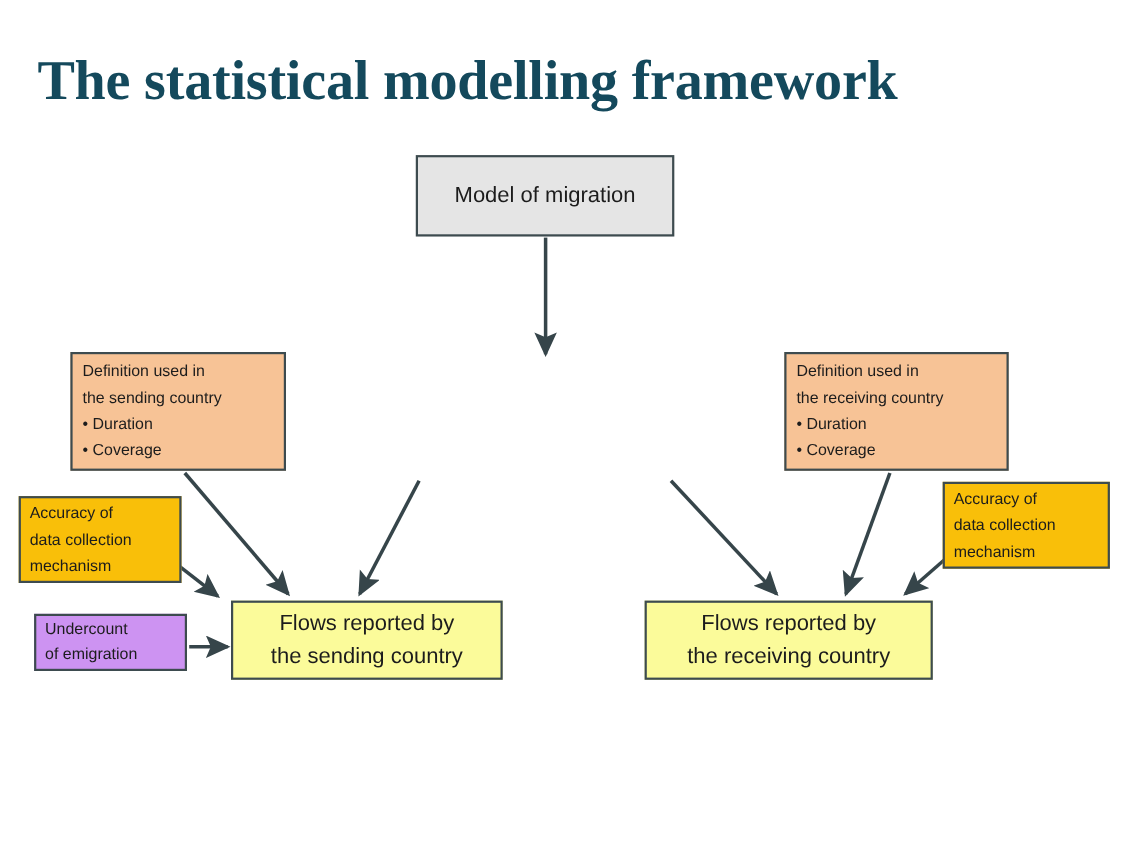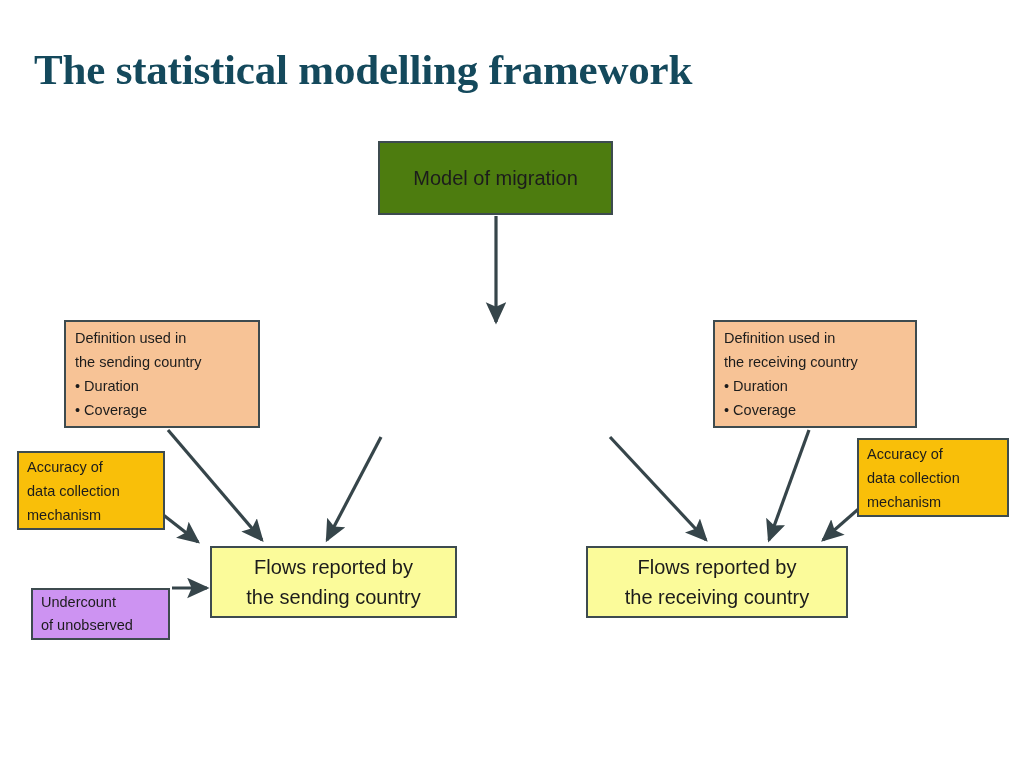--- a/index.html
+++ b/index.html
@@ -20,21 +20,21 @@
     width: 1024px;
     height: 768px;
     background: #ffffff;
   }
   #title {
     position: absolute;
     left: 34px;
     top: 45px;
     font-family: "Liberation Serif", serif;
     font-weight: bold;
-    font-size: 43px;
+    font-size: 51px;
     letter-spacing: -0.2px;
     color: #14495c;
     white-space: nowrap;
   }
   svg#arrows {
     position: absolute;
     left: 0; top: 0;
     width: 1024px;
     height: 768px;
     pointer-events: none;
@@ -54,21 +54,21 @@
   }
   .node.left {
     align-items: flex-start;
     text-align: left;
   }
   .line { display: block; white-space: nowrap; }
 
   
   #node-model {
     left: 378px; top: 141px; width: 235px; height: 74px;
-    background: #4d7c0f;
+    background: #e5e5e5;
     font-size: 20px;
     line-height: 27px;
   }
   #node-trueflows {
     left: 343px; top: 328px; width: 303px; height: 107px;
     background: #cdf5cd;
     font-size: 20px;
     line-height: 27px;
   }
   #node-def-send {
@@ -93,21 +93,21 @@
     padding-left: 8px;
   }
   #node-acc-right {
     left: 857px; top: 438px; width: 152px; height: 79px;
     background: #f9bf09;
     font-size: 14.5px;
     line-height: 24px;
     padding-left: 8px;
   }
   #node-undercount {
-    left: 31px; top: 588px; width: 139px; height: 52px;
+    left: 31px; top: 558px; width: 139px; height: 52px;
     background: #cd93f2;
     font-size: 14.5px;
     line-height: 23px;
     padding-left: 8px;
   }
   #node-flows-send {
     left: 210px; top: 546px; width: 247px; height: 72px;
     background: #fbfb9a;
     font-size: 20px;
     line-height: 30px;
@@ -170,21 +170,21 @@
   </div>
 
   <div class="node left" id="node-acc-right">
     <span class="line">Accuracy of</span>
     <span class="line">data collection</span>
     <span class="line">mechanism</span>
   </div>
 
   <div class="node left" id="node-undercount">
     <span class="line">Undercount</span>
-    <span class="line">of unobserved</span>
+    <span class="line">of emigration</span>
   </div>
 
   <div class="node center" id="node-flows-send">
     <span class="line">Flows reported by</span>
     <span class="line">the sending country</span>
   </div>
 
   <div class="node center" id="node-flows-recv">
     <span class="line">Flows reported by</span>
     <span class="line">the receiving country</span>

